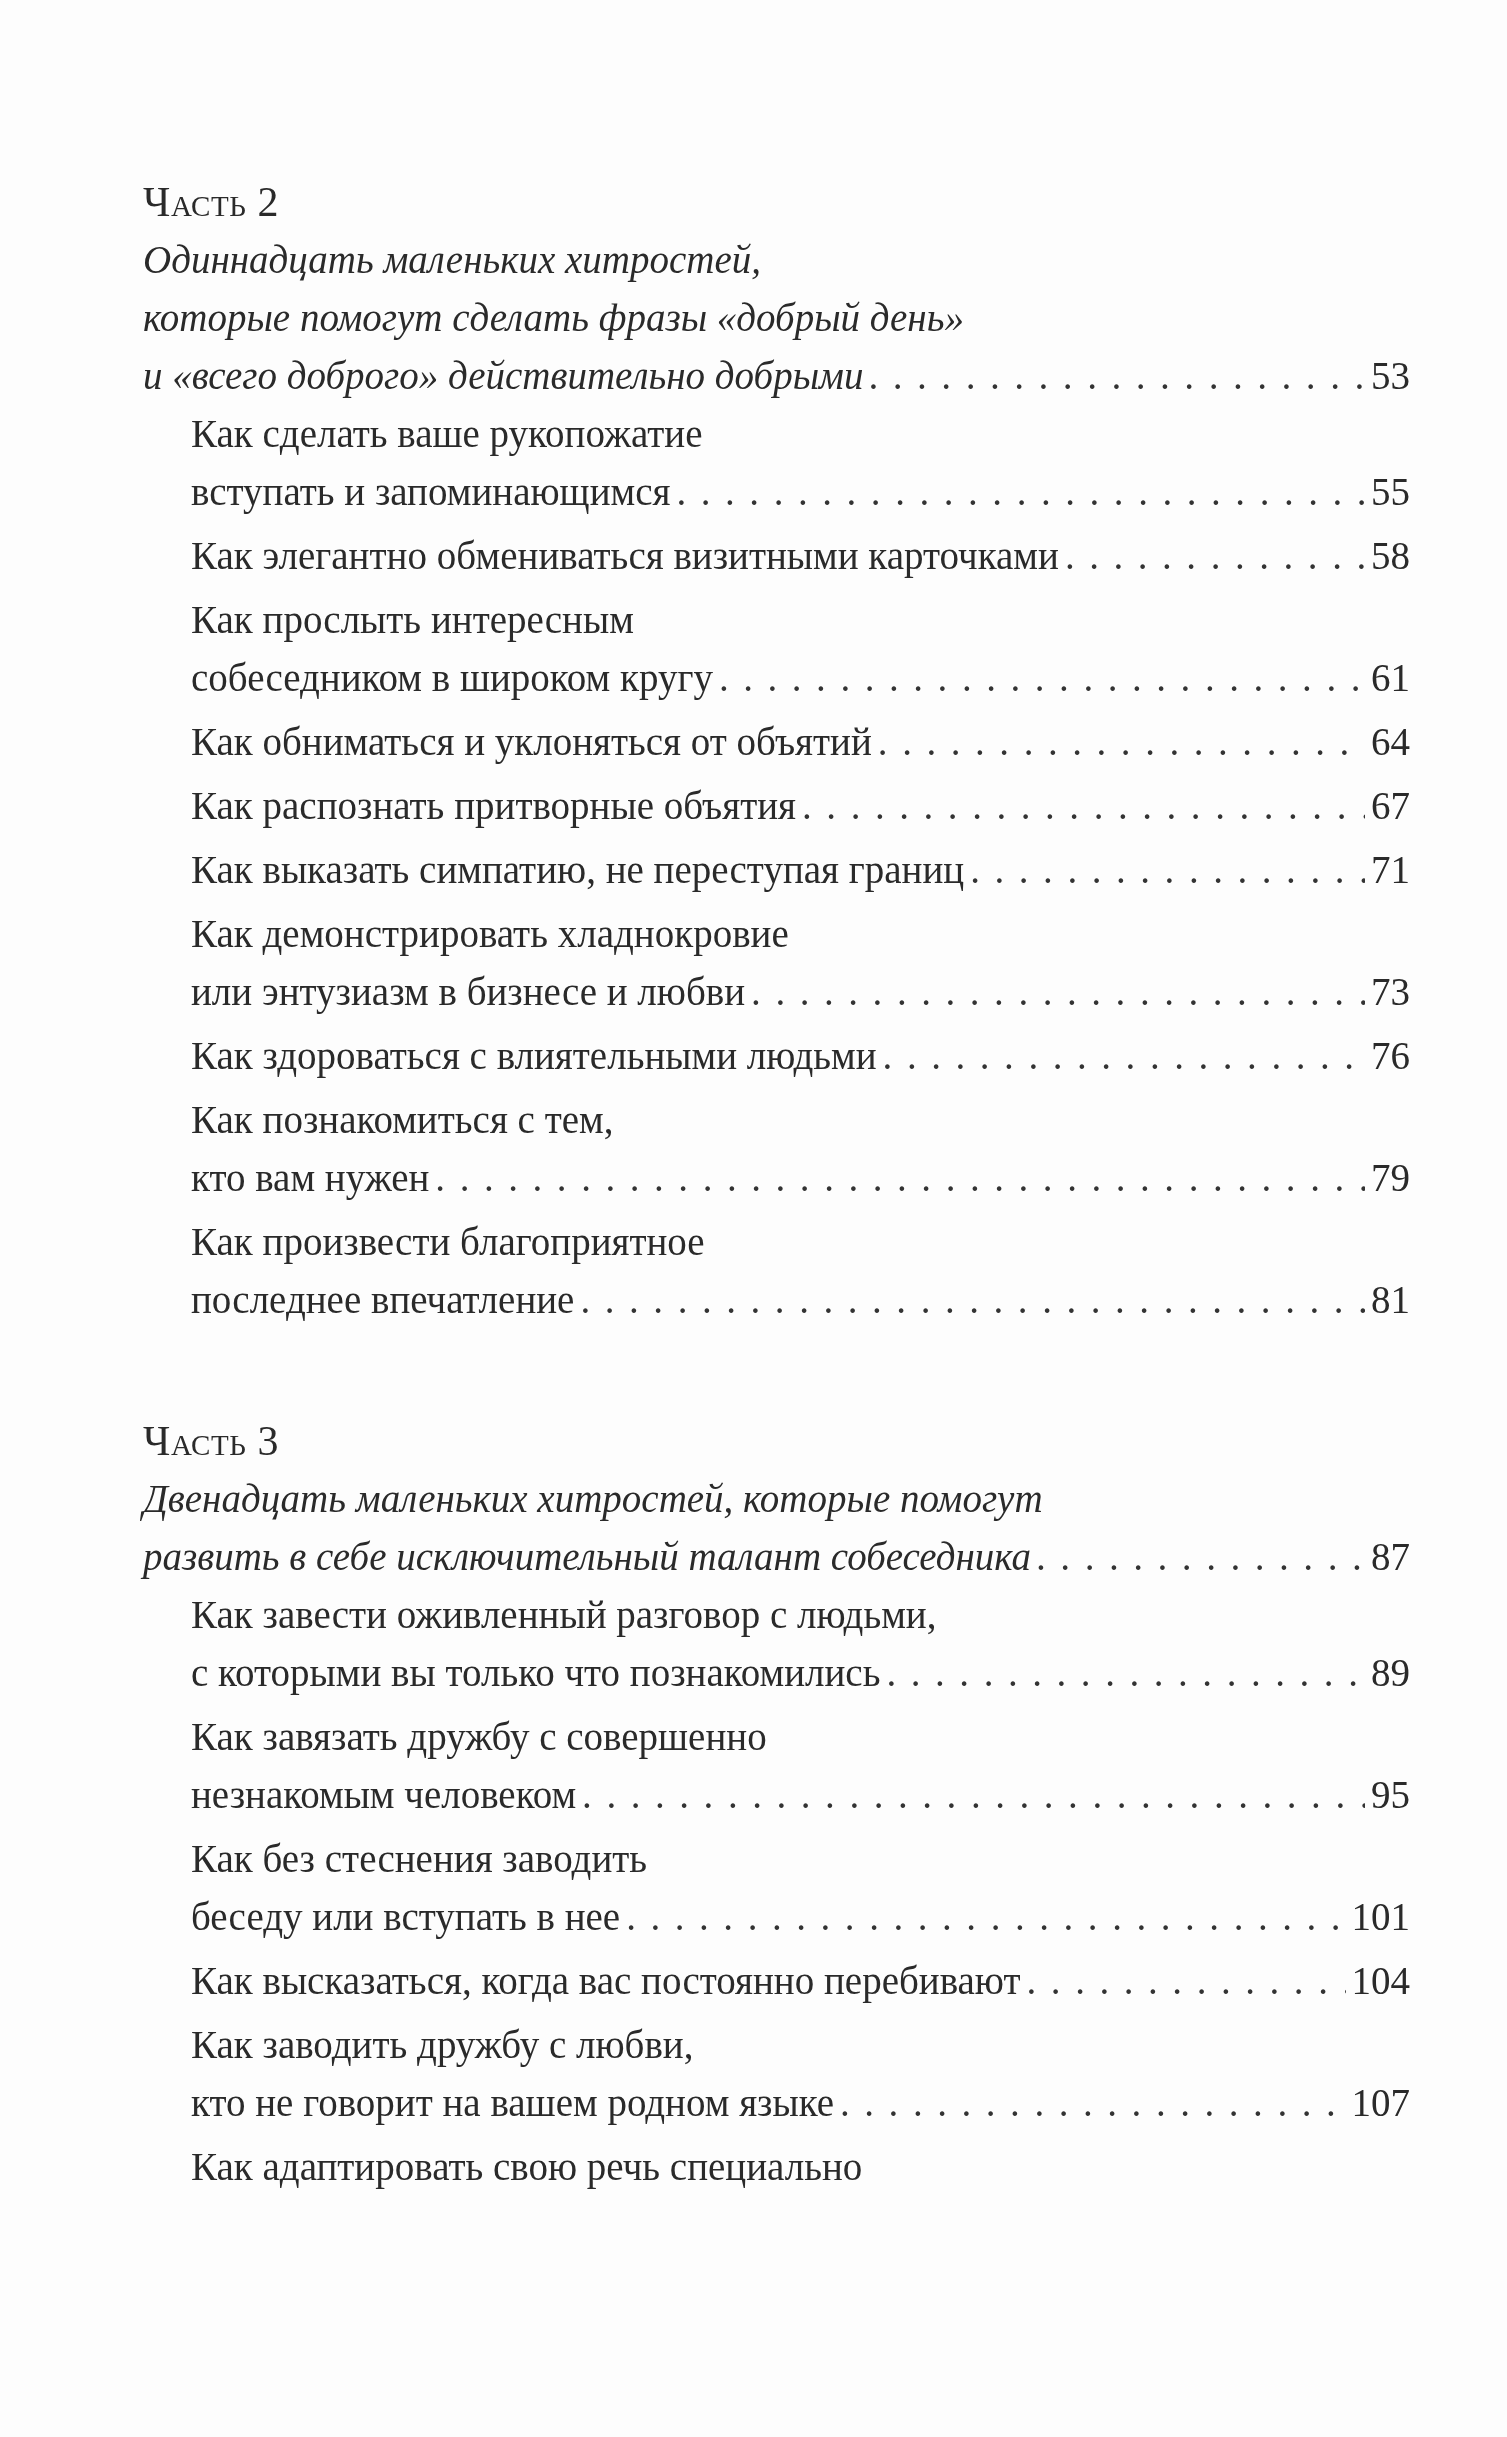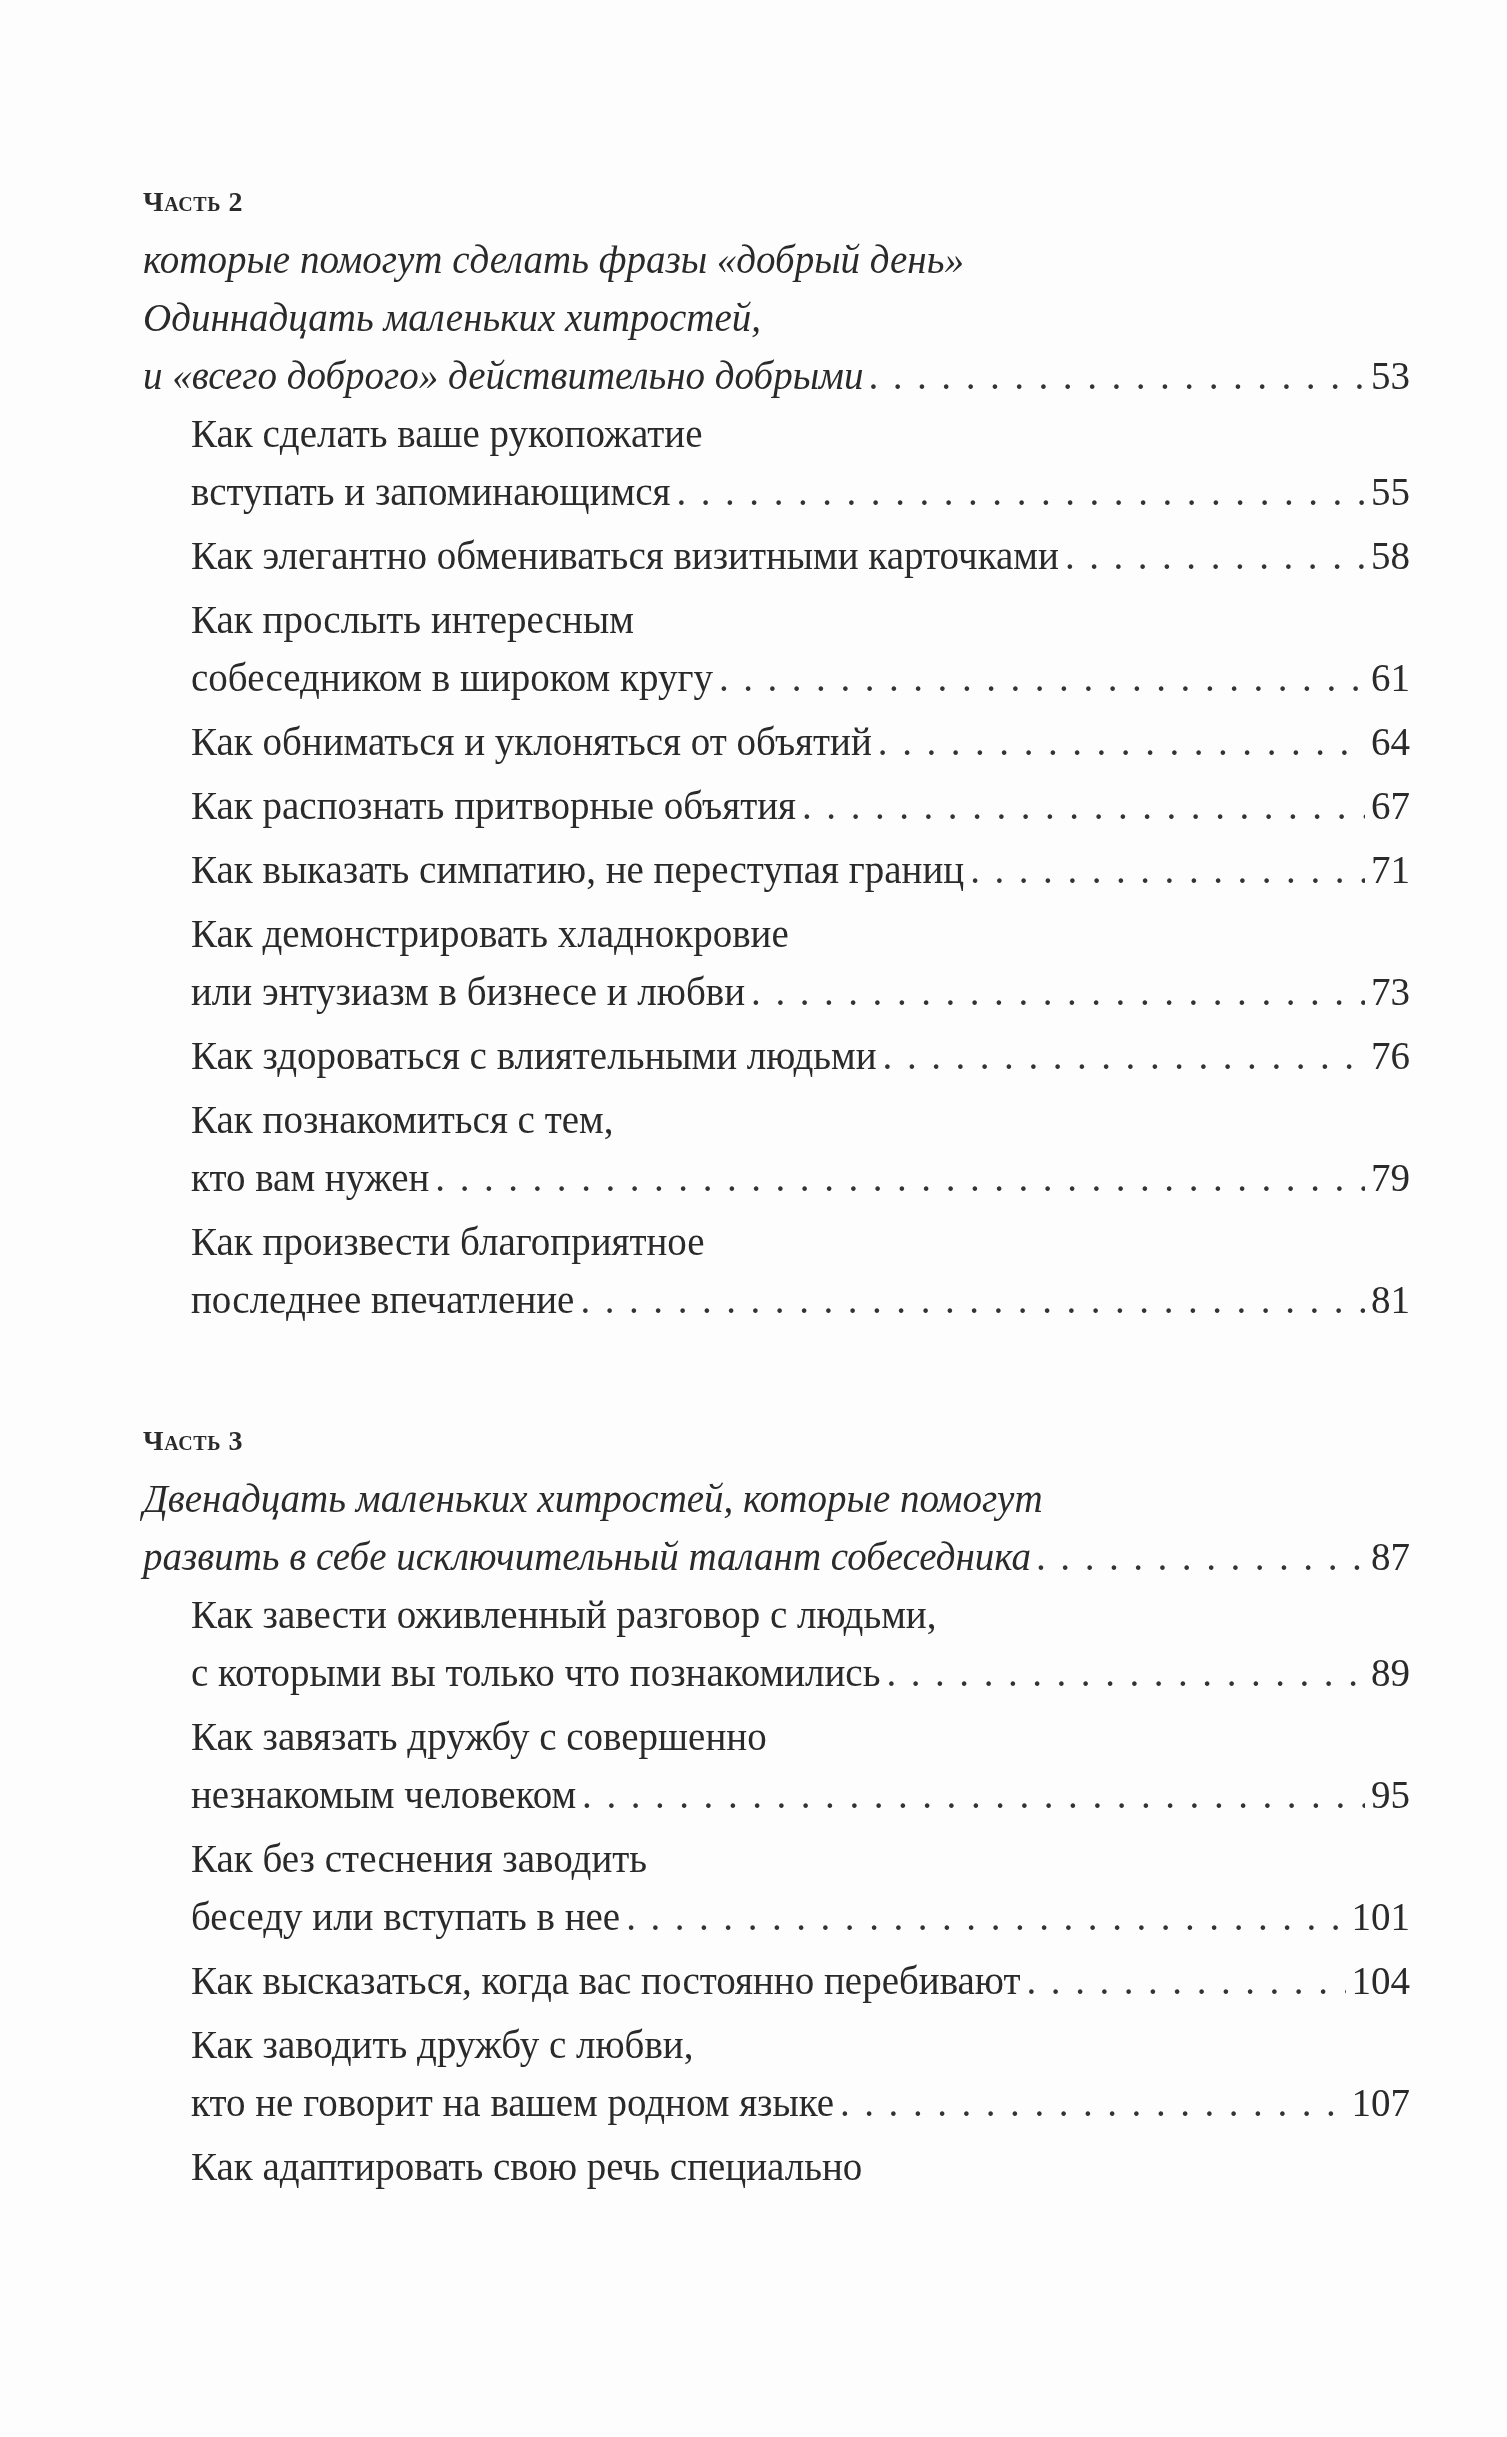--- a/index.html
+++ b/index.html
@@ -18,22 +18,22 @@
     .page {
       position: absolute;
       left: 143px;
       top: 173px;
       width: 1267px;
     }
     .part {
       margin: 0;
     }
     .part-title {
-      font-weight: bold;
-      font-size: 28px;
+      font-weight: normal;
+      font-size: 42px;
       line-height: 58px;
       height: 58px;
       font-variant: small-caps;
       letter-spacing: 0.6px;
     }
     .part-desc {
       font-style: italic;
       font-size: 39px;
       line-height: 58px;
     }
@@ -88,22 +88,22 @@
     }
   </style>
 </head>
 <body>
 
 <div class="page">
 
   <section class="part part-2">
     <div class="part-title">Часть 2</div>
     <div class="part-desc">
+      <div>Одиннадцать маленьких хитростей,</div>
       <div>которые помогут сделать фразы «добрый день»</div>
-      <div>Одиннадцать маленьких хитростей,</div>
       <div class="line">
         <span class="text">и «всего доброго» действительно добрыми</span>
         <span class="leader"></span>
         <span class="page-num">53</span>
       </div>
     </div>
 
     <div class="entries">
       <div class="entry">
         <span class="first-line">Как сделать ваше рукопожатие</span>

